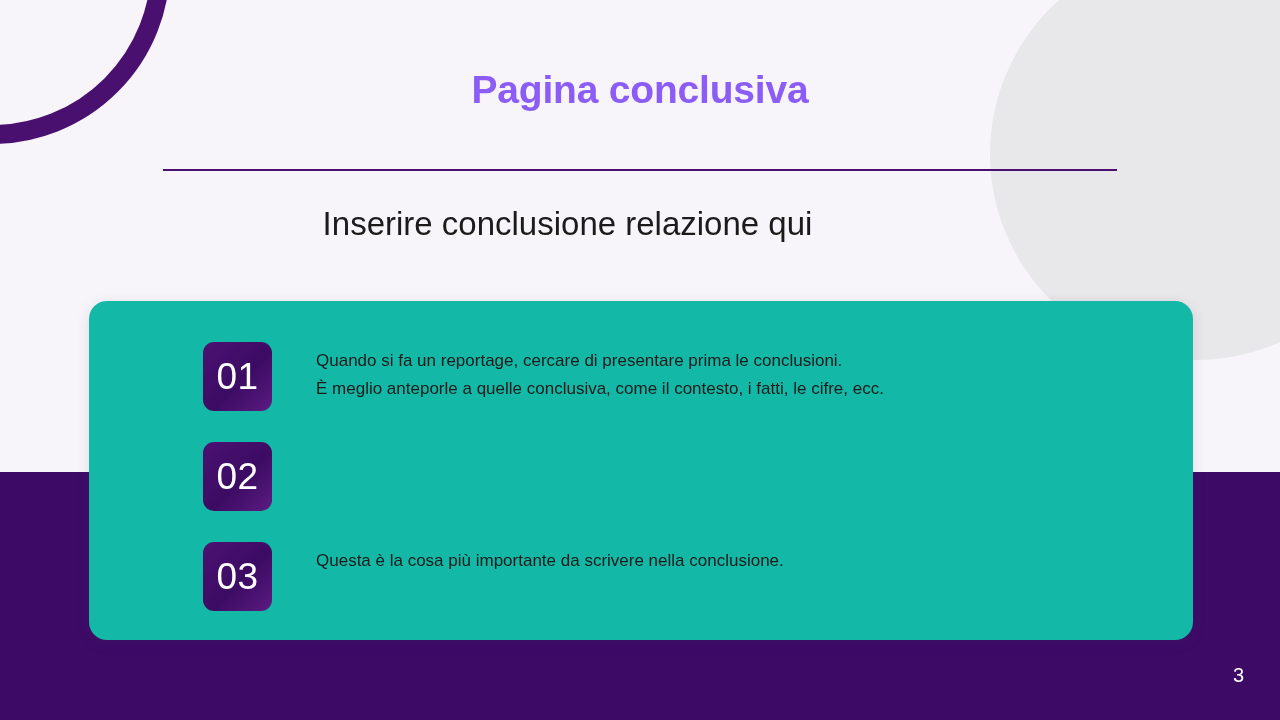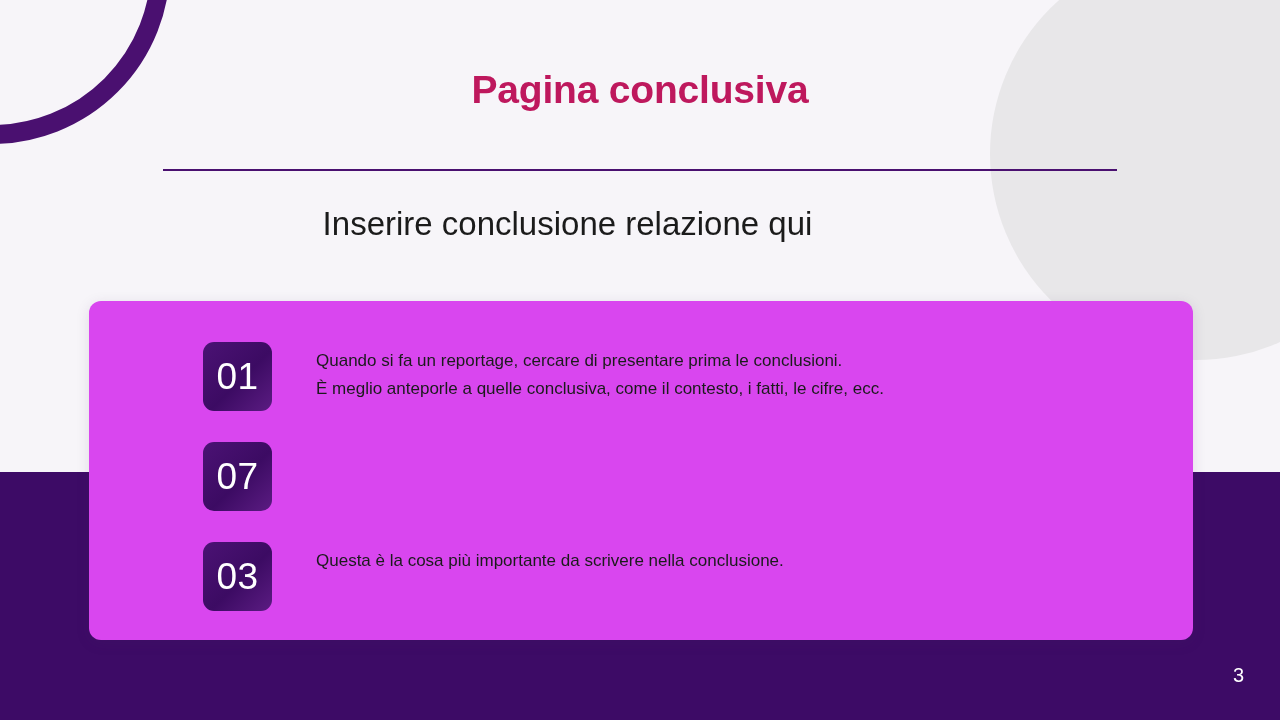--- a/index.html
+++ b/index.html
@@ -64,21 +64,21 @@
 
   
   .title {
     position: absolute;
     left: 0;
     top: 68px;
     width: 1280px;
     text-align: center;
     font-size: 39px;
     font-weight: bold;
-    color: #be185d;
+    color: #8b5cf6;
     letter-spacing: -0.2px;
   }
 
   .divider {
     position: absolute;
     left: 163px;
     top: 169px;
     width: 954px;
     height: 2px;
     background: #4A1070;
@@ -95,22 +95,22 @@
     color: #1B1B1B;
   }
 
   
   .card {
     position: absolute;
     left: 89px;
     top: 301px;
     width: 1104px;
     height: 339px;
-    background: #d946ef;
-    border-radius: 12px;
+    background: #14b8a6;
+    border-radius: 18px;
     box-shadow: 0 3px 14px rgba(70, 40, 90, 0.13);
   }
 
   .items {
     position: absolute;
     left: 114px;
     top: 41px;
     right: 24px;
   }
 
@@ -174,21 +174,21 @@
 
       <div class="item">
         <div class="badge">01</div>
         <div class="item-text">
           <span class="line">Quando si fa un reportage, cercare di presentare prima le conclusioni.</span>
           <span class="line">È meglio anteporle a quelle conclusiva, come il contesto, i fatti, le cifre, ecc.</span>
         </div>
       </div>
 
       <div class="item">
-        <div class="badge">07</div>
+        <div class="badge">02</div>
         <div class="item-text">
         </div>
       </div>
 
       <div class="item">
         <div class="badge">03</div>
         <div class="item-text">
           <span class="line">Questa è la cosa più importante da scrivere nella conclusione.</span>
         </div>
       </div>

